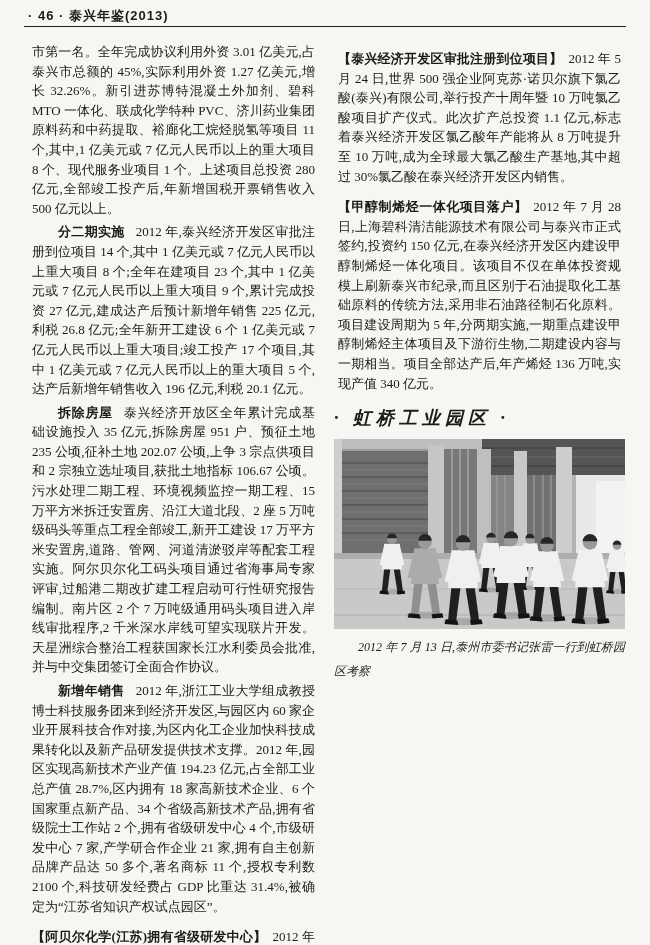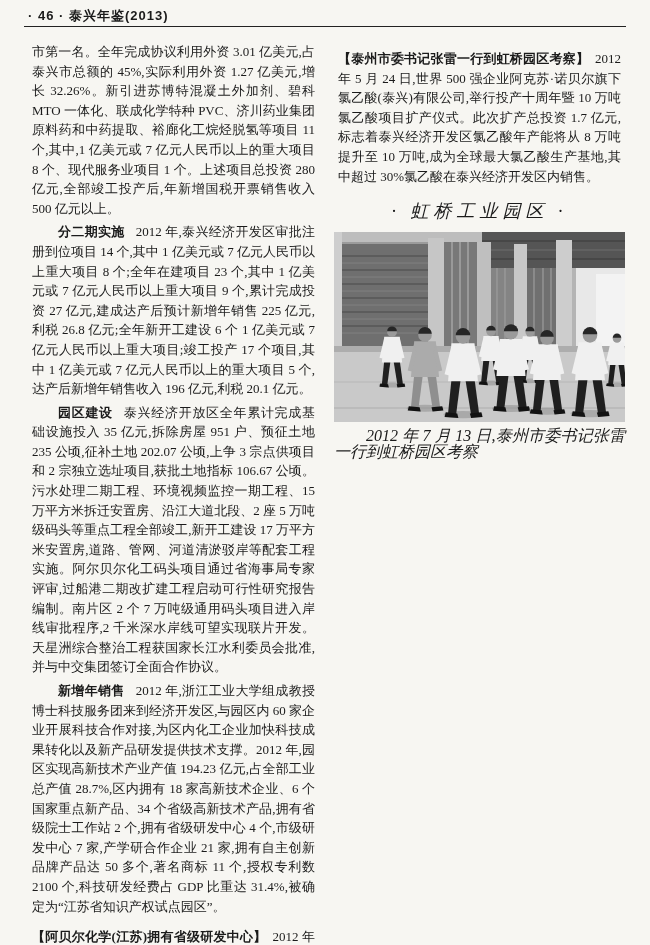--- a/index.html
+++ b/index.html
@@ -32,37 +32,37 @@
   .col-left  { left:28px; }
   .col-right { left:334px; }
 
   p.para { margin:4px; text-indent:2em; }
   p.para.noindent { text-indent:0; }
   p.para.entry { text-indent:0; margin-top:11px; }
   b.lead { font-weight:bold; padding-right:0.85em; }
   b.entry-head { font-weight:bold; padding-right:0.45em; }
 
   .section-title {
-    margin:16px 0 10px; text-align:center;
-    font-size:18px; font-weight:400; font-style:italic;
+    margin:16px 0 10px; 
+    font-size:18px; font-weight:700; font-style:italic;
     letter-spacing:5px; white-space:nowrap;
   }
 
   
   .photo-wrap { margin-top:5px; width:291px; height:190px; background:#a8a8a8; }
   .photo-wrap svg { display:block; }
   .p-shirt, .p-arm { fill:var(--shirt,#f0f0f0); }
   .p-pants { fill:var(--pants,#1f1f1f); }
   .p-skin  { fill:var(--skin,#9a9a9a); }
   .p-hair  { fill:#262626; }
   .p-shoe  { fill:#121212; }
 
   .photo-caption {
-    margin-top:6px; font-style:italic; font-size:16px;
-    line-height:16px; text-indent:2em; text-align:justify;
+    margin-top:6px; font-style:italic; font-size:12px;
+    line-height:24px; text-indent:2em; text-align:justify;
   }
 </style>
 </head>
 <body>
 
 <div class="page">
 
   <div class="running-head">
     <span>· 46 ·</span>
     <span>泰兴年鉴(2013)</span>
@@ -70,38 +70,41 @@
   <div class="head-rule"></div>
 
   <div class="col col-left">
     <p class="para noindent">市第一名。全年完成协议利用外资 3.01 亿美元,占泰兴市总额的 45%,实际利用外资 1.27 亿美元,增长 32.26%。新引进苏博特混凝土外加剂、碧科 MTO 一体化、联成化学特种 PVC、济川药业集团原料药和中药提取、裕廊化工烷烃脱氢等项目 11 个,其中,1 亿美元或 7 亿元人民币以上的重大项目 8 个、现代服务业项目 1 个。上述项目总投资 280 亿元,全部竣工投产后,年新增国税开票销售收入 500 亿元以上。</p>
 
     <p class="para">
       <b class="lead">分二期实施</b><span>2012 年,泰兴经济开发区审批注册到位项目 14 个,其中 1 亿美元或 7 亿元人民币以上重大项目 8 个;全年在建项目 23 个,其中 1 亿美元或 7 亿元人民币以上重大项目 9 个,累计完成投资 27 亿元,建成达产后预计新增年销售 225 亿元,利税 26.8 亿元;全年新开工建设 6 个 1 亿美元或 7 亿元人民币以上重大项目;竣工投产 17 个项目,其中 1 亿美元或 7 亿元人民币以上的重大项目 5 个,达产后新增年销售收入 196 亿元,利税 20.1 亿元。</span>
     </p>
 
     <p class="para">
-      <b class="lead">园区建设</b><span>泰兴经济开放区全年累计完成基础设施投入 35 亿元,拆除房屋 951 户、预征土地 235 公顷,征补土地 202.07 公顷,上争 3 宗点供项目和 2 宗独立选址项目,获批土地指标 106.67 公顷。污水处理二期工程、环境视频监控一期工程、15 万平方米拆迁安置房、沿江大道北段、2 座 5 万吨级码头等重点工程全部竣工,新开工建设 17 万平方米安置房,道路、管网、河道清淤驳岸等配套工程实施。阿尔贝尔化工码头项目通过省海事局专家评审,过船港二期改扩建工程启动可行性研究报告编制。南片区 2 个 7 万吨级通用码头项目进入岸线审批程序,2 千米深水岸线可望实现联片开发。天星洲综合整治工程获国家长江水利委员会批准,并与中交集团签订全面合作协议。</span>
+      <b class="lead">拆除房屋</b><span>泰兴经济开放区全年累计完成基础设施投入 35 亿元,拆除房屋 951 户、预征土地 235 公顷,征补土地 202.07 公顷,上争 3 宗点供项目和 2 宗独立选址项目,获批土地指标 106.67 公顷。污水处理二期工程、环境视频监控一期工程、15 万平方米拆迁安置房、沿江大道北段、2 座 5 万吨级码头等重点工程全部竣工,新开工建设 17 万平方米安置房,道路、管网、河道清淤驳岸等配套工程实施。阿尔贝尔化工码头项目通过省海事局专家评审,过船港二期改扩建工程启动可行性研究报告编制。南片区 2 个 7 万吨级通用码头项目进入岸线审批程序,2 千米深水岸线可望实现联片开发。天星洲综合整治工程获国家长江水利委员会批准,并与中交集团签订全面合作协议。</span>
     </p>
 
     <p class="para">
       <b class="lead">新增年销售</b><span>2012 年,浙江工业大学组成教授博士科技服务团来到经济开发区,与园区内 60 家企业开展科技合作对接,为区内化工企业加快科技成果转化以及新产品研发提供技术支撑。2012 年,园区实现高新技术产业产值 194.23 亿元,占全部工业总产值 28.7%,区内拥有 18 家高新技术企业、6 个国家重点新产品、34 个省级高新技术产品,拥有省级院士工作站 2 个,拥有省级研发中心 4 个,市级研发中心 7 家,产学研合作企业 21 家,拥有自主创新品牌产品达 50 多个,著名商标 11 个,授权专利数 2100 个,科技研发经费占 GDP 比重达 31.4%,被确定为“江苏省知识产权试点园区”。</span>
     </p>
 
     <p class="para entry">
       <b class="entry-head">【阿贝尔化学(江苏)拥有省级研发中心】</b><span>2012 年 4 月 25 日,泰兴经济开发区举行阿贝尔化学(江苏)有限公司项目开工奠基仪式。泰兴市委书记张兆江、市长张育林以及孙云、黄红旗、戴仁泉、官新民、林楠、高寿</span>
     </p>
   </div>
 
   <div class="col col-right">
 
     <p class="para entry">
-      <b class="entry-head">【泰州市委书记张雷一行到虹桥园区考察】</b><span>2012 年 5 月 24 日,世界 500 强企业阿克苏·诺贝尔旗下氯乙酸(泰兴)有限公司,举行投产十周年暨 10 万吨氯乙酸项目扩产仪式。此次扩产总投资 1.7 亿元,标志着泰兴经济开发区氯乙酸年产能将从 8 万吨提升至 10 万吨,成为全球最大氯乙酸生产基地,其中超过 30%氯乙酸在泰兴经济开发区内销售。</span>
-    </p>
-
+      <b class="entry-head">【泰兴经济开发区审批注册到位项目】</b><span>2012 年 5 月 24 日,世界 500 强企业阿克苏·诺贝尔旗下氯乙酸(泰兴)有限公司,举行投产十周年暨 10 万吨氯乙酸项目扩产仪式。此次扩产总投资 1.1 亿元,标志着泰兴经济开发区氯乙酸年产能将从 8 万吨提升至 10 万吨,成为全球最大氯乙酸生产基地,其中超过 30%氯乙酸在泰兴经济开发区内销售。</span>
+    </p>
+
+    <p class="para entry">
+      <b class="entry-head">【甲醇制烯烃一体化项目落户】</b><span>2012 年 7 月 28 日,上海碧科清洁能源技术有限公司与泰兴市正式签约,投资约 150 亿元,在泰兴经济开发区内建设甲醇制烯烃一体化项目。该项目不仅在单体投资规模上刷新泰兴市纪录,而且区别于石油提取化工基础原料的传统方法,采用非石油路径制石化原料。项目建设周期为 5 年,分两期实施,一期重点建设甲醇制烯烃主体项目及下游衍生物,二期建设内容与一期相当。项目全部达产后,年产烯烃 136 万吨,实现产值 340 亿元。</span>
+    </p>
 
     <div class="section-title">· 虹桥工业园区 ·</div>
 
 
     <div class="photo-wrap">
       <svg viewBox="0 0 291 190" width="291" height="190">
 
         <rect x="0" y="0" width="291" height="120" fill="#9b9b9b"></rect>
 
         <rect x="0" y="0" width="291" height="10" fill="#bdbdbd"></rect>

